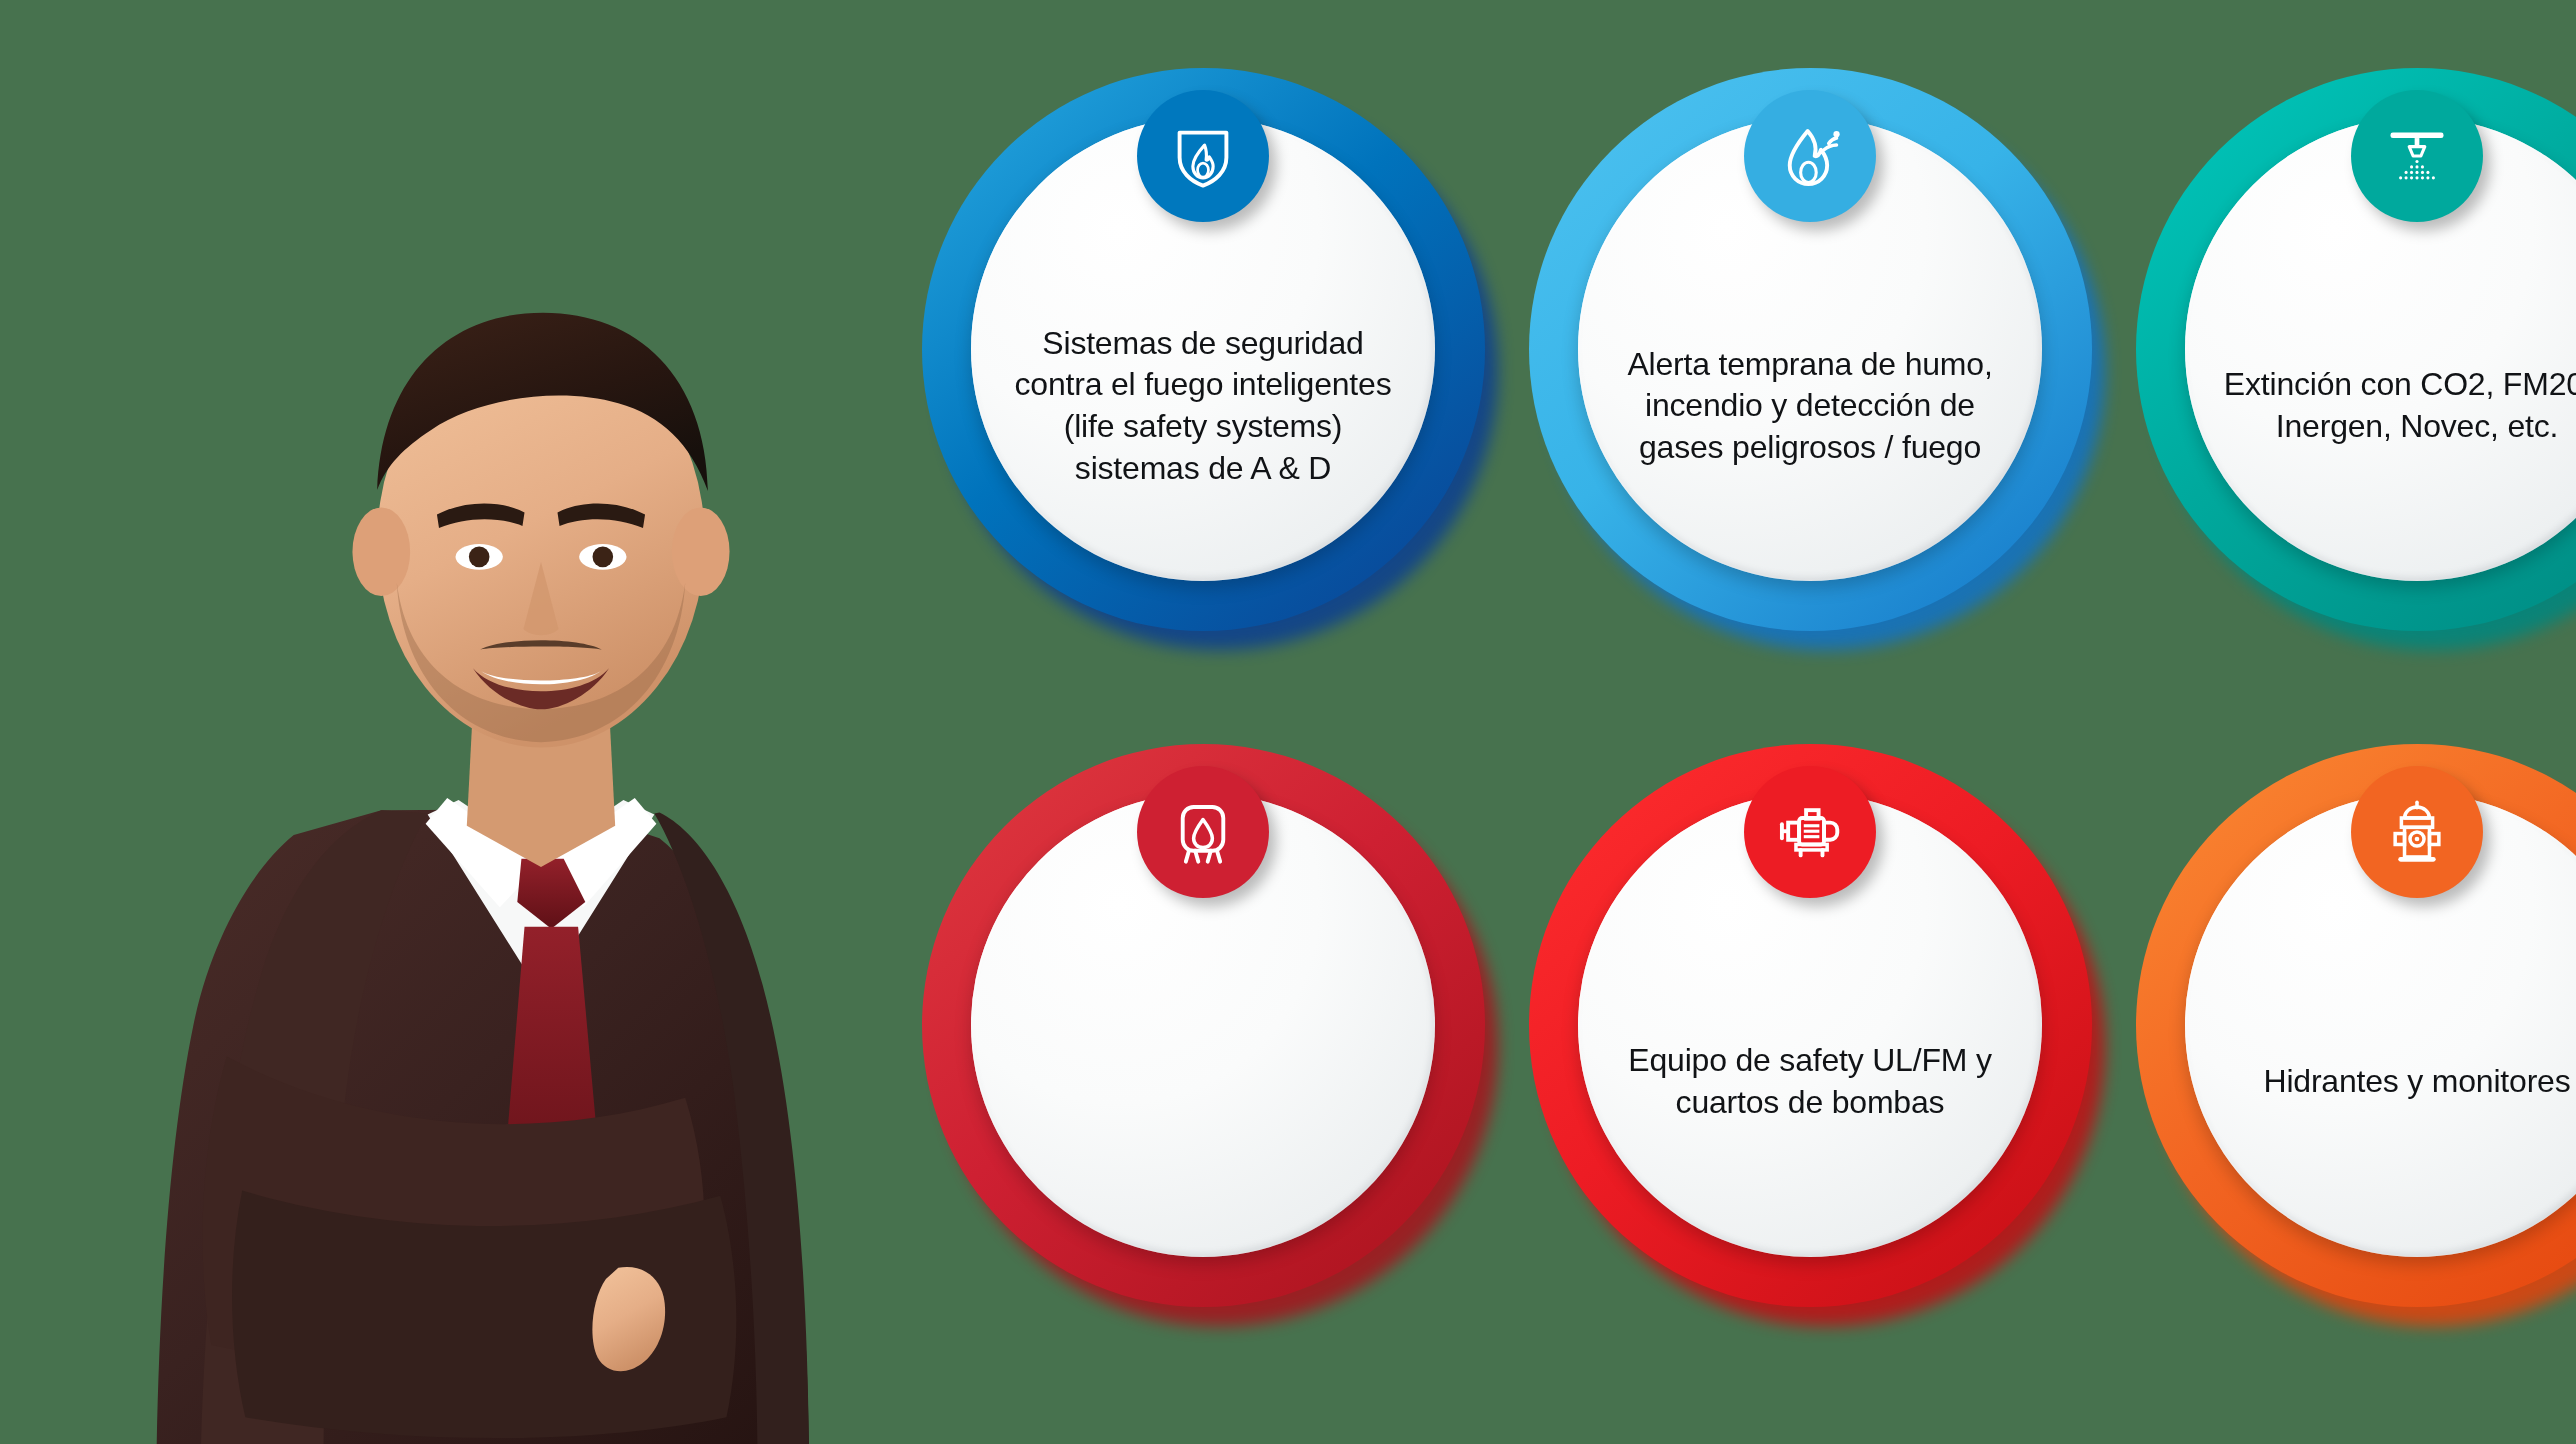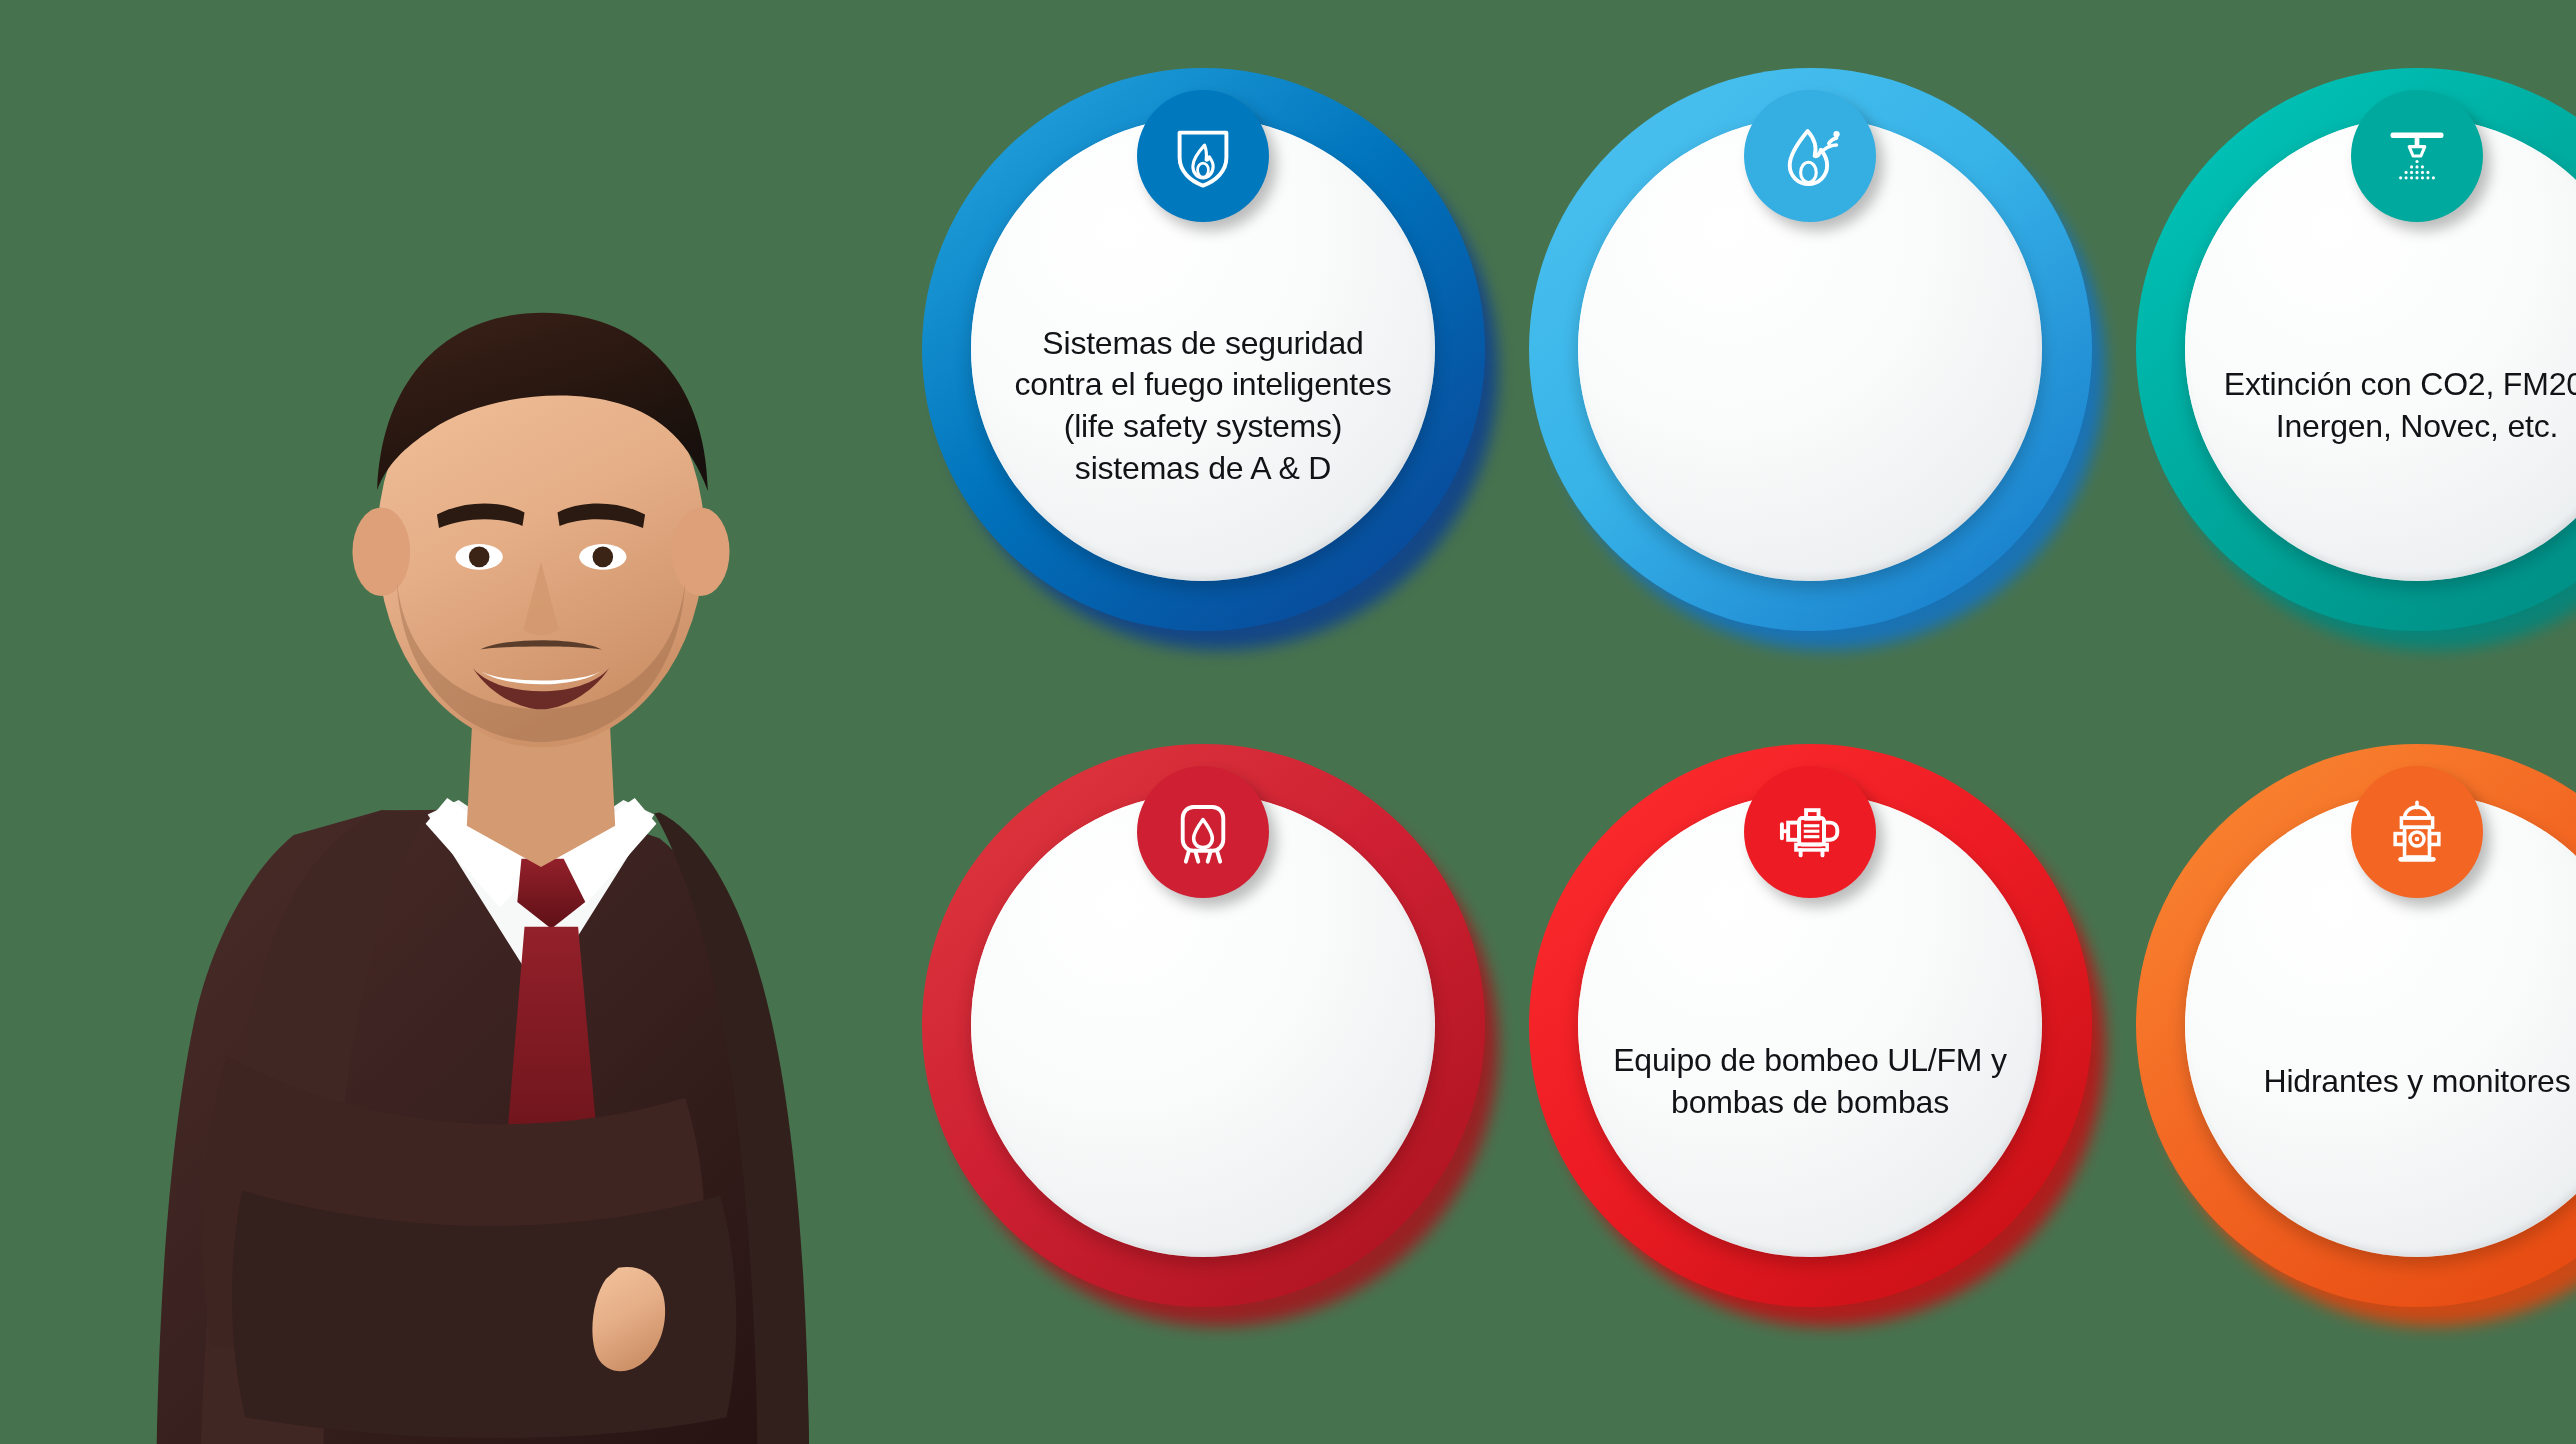--- a/index.html
+++ b/index.html
@@ -218,20 +218,21 @@
     <div class="disc">
       <div class="badge" style="background: rgb(53, 174, 226);">
         <svg viewBox="0 0 100 100">
           <path d="M47 18 C32 36 24 50 24 62 C24 76 35 86 48 86 C61 86 72 76 72 62 C72 54 68 47 64 42 C62 49 59 51 56 50 C59 39 55 27 47 18 Z" fill="none" stroke="#fff" stroke-width="5" stroke-linejoin="round"></path>
           <ellipse cx="48" cy="71" rx="10" ry="13" fill="none" stroke="#fff" stroke-width="4"></ellipse>
           <circle cx="84" cy="22" r="4" fill="#fff"></circle>
           <path d="M74 34 A16 16 0 0 1 84 27" fill="none" stroke="#fff" stroke-width="4.5" stroke-linecap="round"></path>
           <path d="M68 42 A26 26 0 0 1 84 36" fill="none" stroke="#fff" stroke-width="4.5" stroke-linecap="round"></path>
         </svg>
       </div>
+      <div class="caption">Alerta temprana de humo, incendio y detección de gases peligrosos / fuego</div>
     </div>
   </div>
 
   <div class="card r0 c2">
     <div class="shadow-blob" style="background: rgb(0, 135, 127); opacity: 0.85;"></div>
     <div class="ring" style="background: linear-gradient(140deg, rgb(0, 201, 190) 0%, rgb(0, 169, 157) 46%, rgb(0, 135, 127) 100%);"></div>
     <div class="disc">
       <div class="badge" style="background: rgb(0, 169, 157);">
         <svg viewBox="0 0 100 100">
           <rect x="16" y="20" width="68" height="7" rx="3" fill="#fff"></rect>
@@ -289,21 +290,21 @@
           <line x1="14" y1="49" x2="22" y2="49" stroke="#fff" stroke-width="5"></line>
           <rect x="45" y="22" width="16" height="11" fill="none" stroke="#fff" stroke-width="5"></rect>
           <line x1="42" y1="42" x2="62" y2="42" stroke="#fff" stroke-width="4"></line>
           <line x1="42" y1="49" x2="62" y2="49" stroke="#fff" stroke-width="4"></line>
           <line x1="42" y1="56" x2="62" y2="56" stroke="#fff" stroke-width="4"></line>
           <rect x="32" y="66" width="40" height="7" fill="none" stroke="#fff" stroke-width="4.5"></rect>
           <line x1="38" y1="73" x2="38" y2="80" stroke="#fff" stroke-width="5" stroke-linecap="round"></line>
           <line x1="66" y1="73" x2="66" y2="80" stroke="#fff" stroke-width="5" stroke-linecap="round"></line>
         </svg>
       </div>
-      <div class="caption">Equipo de bombeo UL/FM y bombas de bombas</div>
+      <div class="caption">Equipo de safety UL/FM y cuartos de bombas</div>
     </div>
   </div>
 
   <div class="card r1 c2">
     <div class="shadow-blob" style="background: rgb(227, 66, 12); opacity: 0.85;"></div>
     <div class="ring" style="background: linear-gradient(140deg, rgb(251, 138, 51) 0%, rgb(242, 101, 34) 46%, rgb(227, 66, 12) 100%);"></div>
     <div class="disc">
       <div class="badge" style="background: rgb(242, 101, 34);">
         <svg viewBox="0 0 100 100">
           <line x1="50" y1="12" x2="50" y2="19" stroke="#fff" stroke-width="4.5" stroke-linecap="round"></line>

